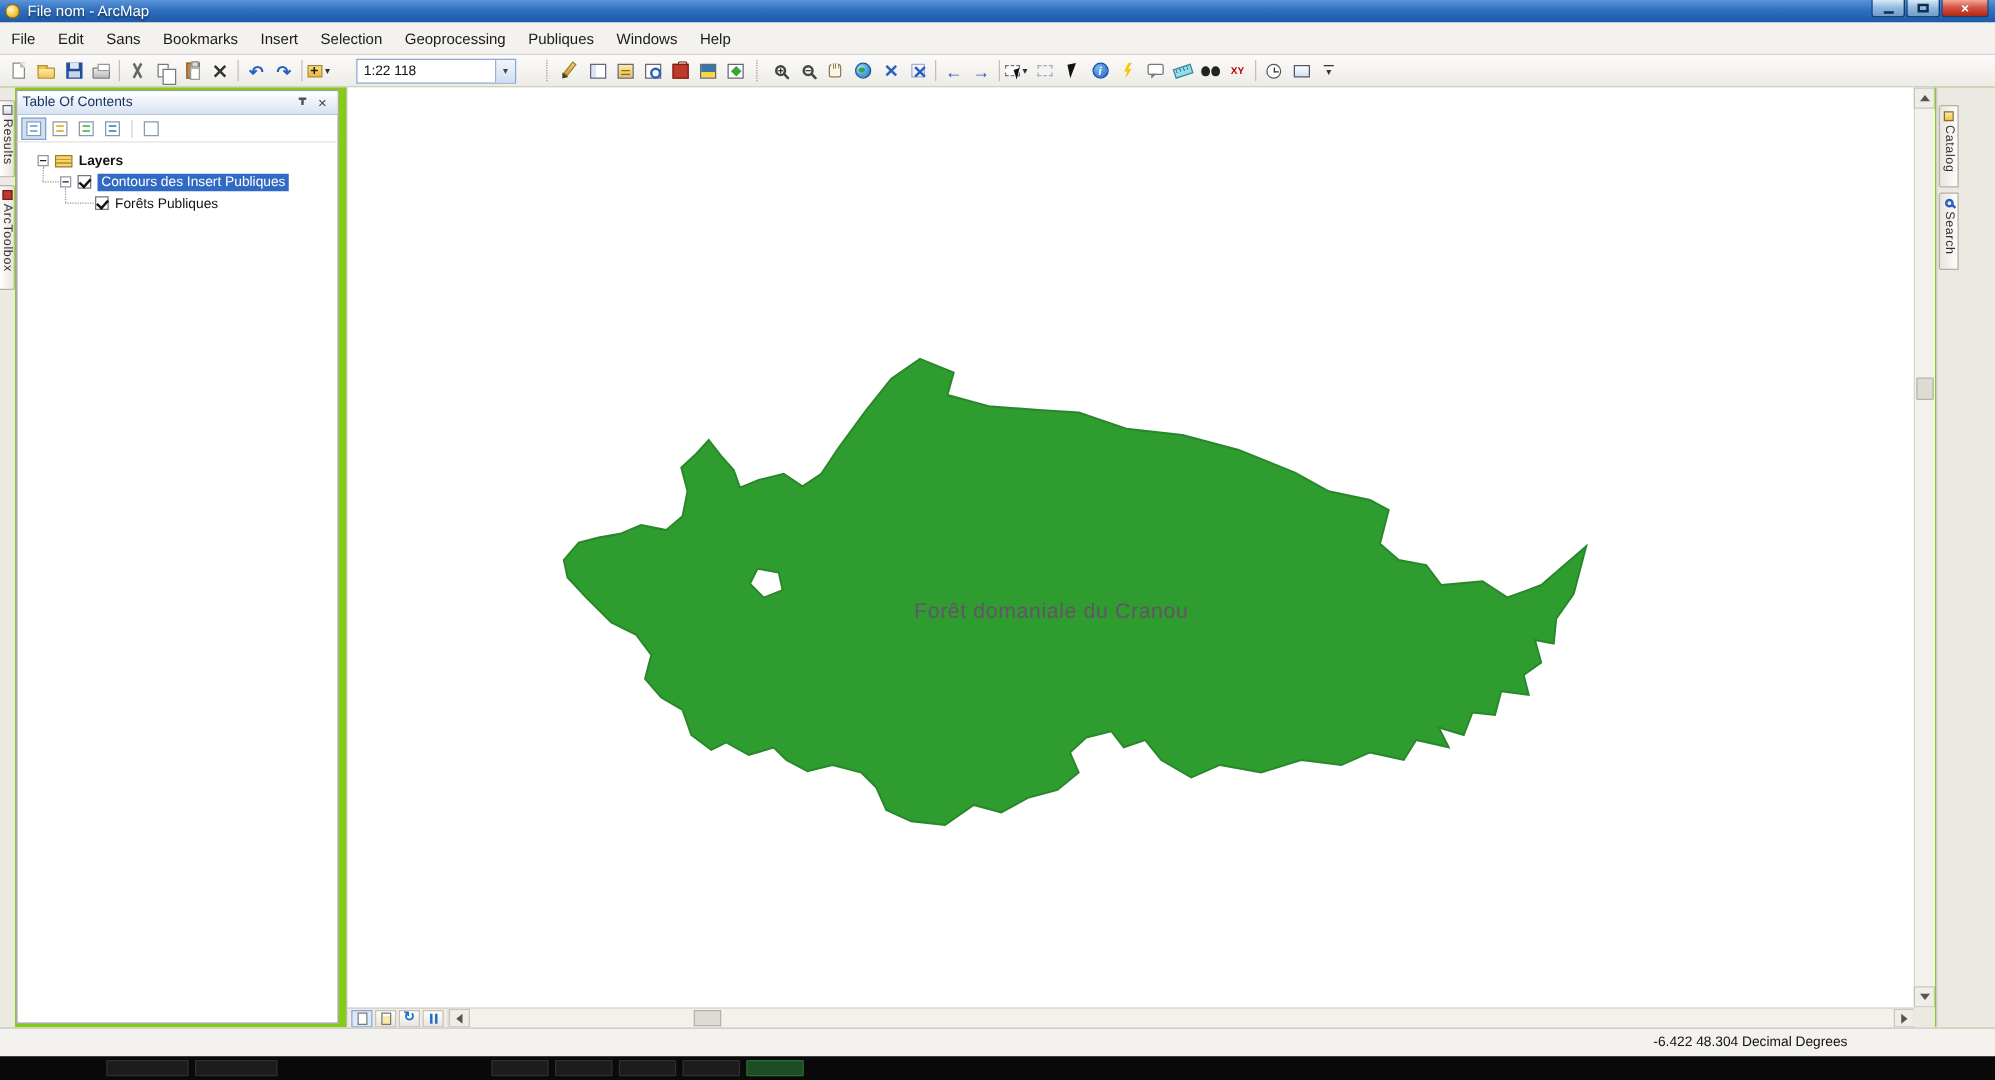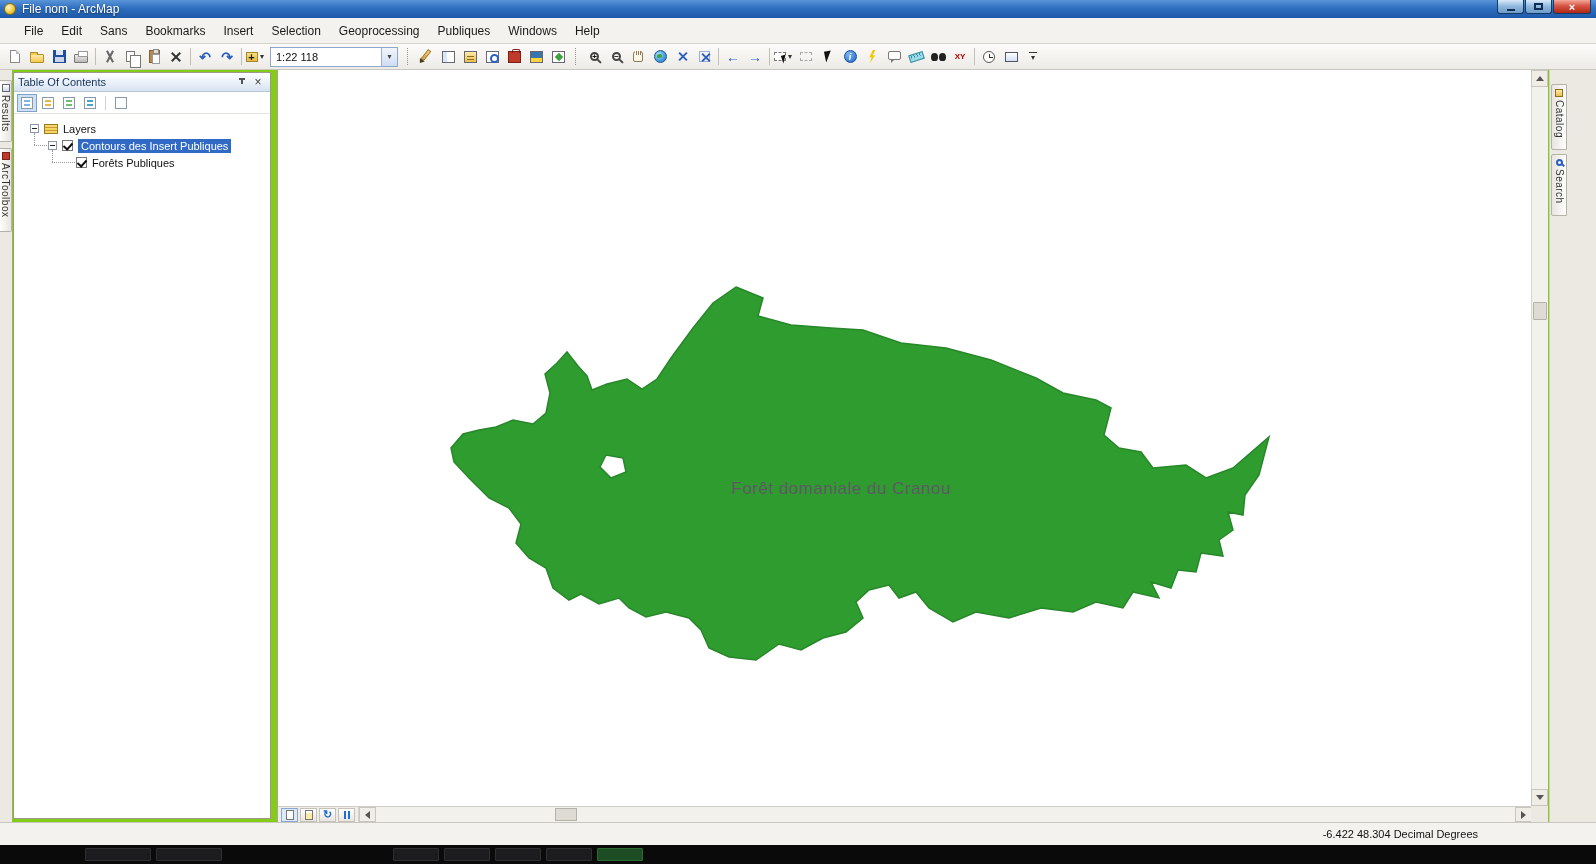--- a/index.html
+++ b/index.html
@@ -19,21 +19,21 @@
   .winbtn{width:27px;height:14px;margin-left:1px;border:1px solid #123a66;border-top:none;
     border-radius:0 0 3px 3px;background:linear-gradient(#d9e9fa,#8fb6dd 50%,#6f9cc9);
     display:flex;align-items:center;justify-content:center}
   .winbtn.close{width:38px;background:linear-gradient(#f3a99a,#d75545 45%,#b02614);
     color:#fff;font-size:11px;font-weight:bold;line-height:12px}
   .glyph-min{width:8px;height:2px;background:#0e2d52;margin-top:7px}
   .glyph-max{width:9px;height:7px;border:2px solid #0e2d52}
 
   
   .menubar{position:absolute;left:0;top:18px;width:1596px;height:26px;background:#f4f2ee;
-    border-bottom:1px solid #d8d5cf;display:flex;align-items:center;padding-left:15px}
+    border-bottom:1px solid #d8d5cf;display:flex;align-items:center;padding-left:0}
   .menu-item{padding:4px 9px;color:#1a1a1a}
 
   
   .toolbar{position:absolute;left:0;top:44px;width:1596px;height:26px;
     background:linear-gradient(#fcfbfa,#ecebe6);border-bottom:1px solid #c9c6bf;
     display:flex;align-items:center;padding-left:4px}
   .tb-btn{min-width:22px;height:22px;display:flex;align-items:center;justify-content:center;position:relative;flex:0 0 auto}
   .dd{font-size:8px;color:#333;width:9px;text-align:center;flex:0 0 auto}
   .sep{width:1px;height:17px;background:#c2bfb8;margin:0 3px;flex:0 0 auto}
   .grip{width:4px;height:17px;border-left:1px dotted #97948c;margin:0 4px 0 6px;flex:0 0 auto}
@@ -54,21 +54,21 @@
   .ic-copy{width:9px;height:11px;border:1px solid #777;background:#fff;position:relative;margin-right:3px}
   .ic-copy::after{content:'';position:absolute;left:3px;top:3px;width:9px;height:11px;border:1px solid #777;background:#fff}
   .ic-paste{width:11px;height:13px;background:#b98a4d;border:1px solid #8a6230;position:relative}
   .ic-paste::before{content:'';position:absolute;left:3px;top:-2px;width:4px;height:3px;background:#ddd;border:1px solid #888}
   .ic-paste::after{content:'';position:absolute;left:2px;top:3px;width:6px;height:8px;background:#fff;border:1px solid #999}
   .ic-x{position:relative;width:10px;height:12px}
   .ic-x::before,.ic-x::after{content:'';position:absolute;left:4px;top:0;width:2px;height:12px;background:#333}
   .ic-x::before{transform:rotate(45deg)}.ic-x::after{transform:rotate(-45deg)}
   .ic-adddata{width:12px;height:10px;background:linear-gradient(#fbe07a,#e8b93e);border:1px solid #a8862a;position:relative}
   .ic-adddata::after{content:'+';position:absolute;left:0;right:0;top:-2px;text-align:center;font-size:11px;font-weight:bold;color:#222;line-height:12px}
-  .combo{width:128px;height:20px;background:#fff;border:1px solid #8fa6cf;display:flex;align-items:center;font-size:11px;padding-left:5px;margin:0 3px}
+  .combo{width:128px;height:20px;background:#fff;border:1px solid #8fa6cf;display:flex;align-items:center;font-size:11px;padding-left:5px;margin:0 18px}
   .combo .arrow-btn{margin-left:auto;width:16px;height:18px;background:linear-gradient(#f2f6fb,#cfddf3);border-left:1px solid #9ab0d8;display:flex;align-items:center;justify-content:center;font-size:8px;color:#444}
   .ic-pencil{width:4px;height:12px;background:linear-gradient(#f6cf7a,#d99a2b);border:1px solid #9c7b20;transform:rotate(38deg);position:relative;margin-bottom:3px}
   .ic-pencil::after{content:'';position:absolute;left:-2px;bottom:-5px;border-left:3px solid transparent;border-right:3px solid transparent;border-top:4px solid #4a3a1a}
   .wic{width:13px;height:12px;border:1px solid #667;position:relative;background:#fff}
   .w-toc{background:linear-gradient(90deg,#d9e6f5 0 4px,#fff 4px)}
   .w-catalog{background:linear-gradient(#ffe9a8,#eac04e)}
   .w-catalog::after{content:'';position:absolute;left:2px;top:4px;right:2px;height:1px;background:#8a6d1f;box-shadow:0 3px 0 #8a6d1f}
   .w-search::after{content:'';position:absolute;left:3px;top:2px;width:5px;height:5px;border:2px solid #2b5fbf;border-radius:50%}
   .w-toolbox{background:#c0392b;border-color:#7d1f14}
   .w-toolbox::after{content:'';position:absolute;left:3px;top:-3px;width:6px;height:3px;border:1px solid #7d1f14;border-bottom:none;border-radius:2px 2px 0 0}
@@ -146,21 +146,21 @@
   .t-ic::after{content:'';position:absolute;left:2px;right:2px;top:2px;height:8px}
   .t-b::after{background:repeating-linear-gradient(180deg,#7fb2e5 0 2px,transparent 2px 4px)}
   .t-y::after{background:repeating-linear-gradient(180deg,#e8b93e 0 2px,transparent 2px 4px)}
   .t-g::after{background:repeating-linear-gradient(180deg,#6fbf6f 0 2px,transparent 2px 4px)}
   .t-c::after{background:repeating-linear-gradient(180deg,#4aa3c8 0 2px,transparent 2px 4px)}
   .toc-sep{width:1px;height:14px;background:#d5d2cb;margin:0 4px}
 
   .toc-tree{position:relative;padding-top:6px}
   .trow{height:17px;display:flex;align-items:center;font-size:11px;white-space:nowrap}
   .r1{padding-left:16px}.r2{padding-left:34px}.r3{padding-left:62px}
-  .bold{font-weight:normal}
+  .bold{font-weight:bold}
   .exp{width:9px;height:9px;border:1px solid #8a98a8;background:#fff;position:relative;margin-right:5px;flex:0 0 auto}
   .exp::after{content:'';position:absolute;left:1px;top:3px;width:5px;height:1px;background:#222}
   .cb{width:11px;height:11px;border:1px solid #777;background:#fff;position:relative;margin-right:5px;flex:0 0 auto}
   .cb::after{content:'';position:absolute;left:2px;top:0;width:4px;height:7px;border:solid #111;border-width:0 2px 2px 0;transform:rotate(42deg)}
   .lyr{width:14px;height:10px;border:1px solid #9a7a22;margin-right:5px;flex:0 0 auto;
     background:repeating-linear-gradient(180deg,#f7d666 0 2px,#c79a33 2px 3px)}
   .sel-label{background:#316ac5;color:#fff;padding:1px 3px}
   .conn{position:absolute}
   .conn.v{border-left:1px dotted #9a9a9a}
   .conn.h{border-top:1px dotted #9a9a9a}

